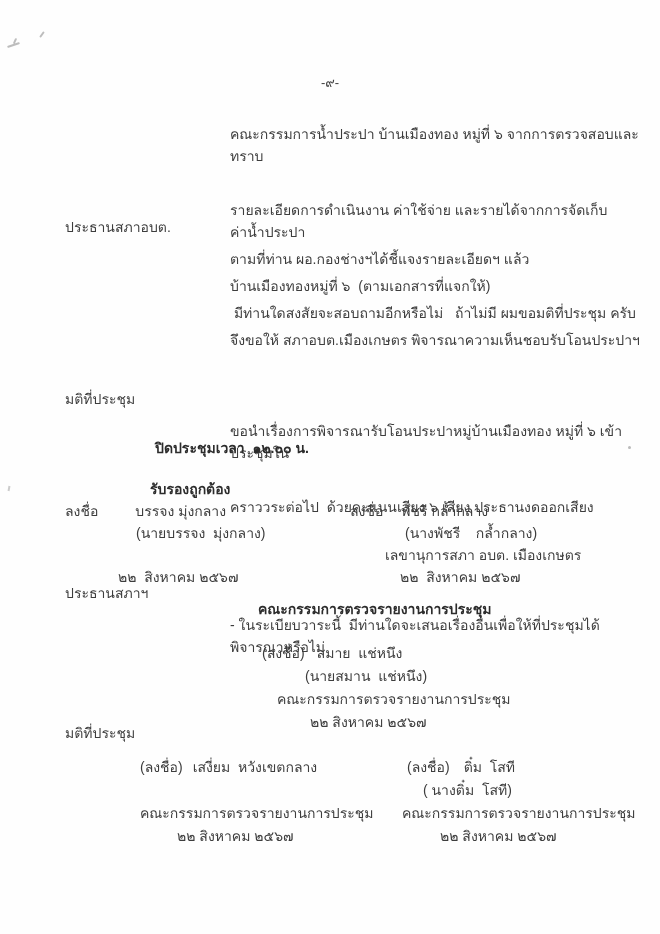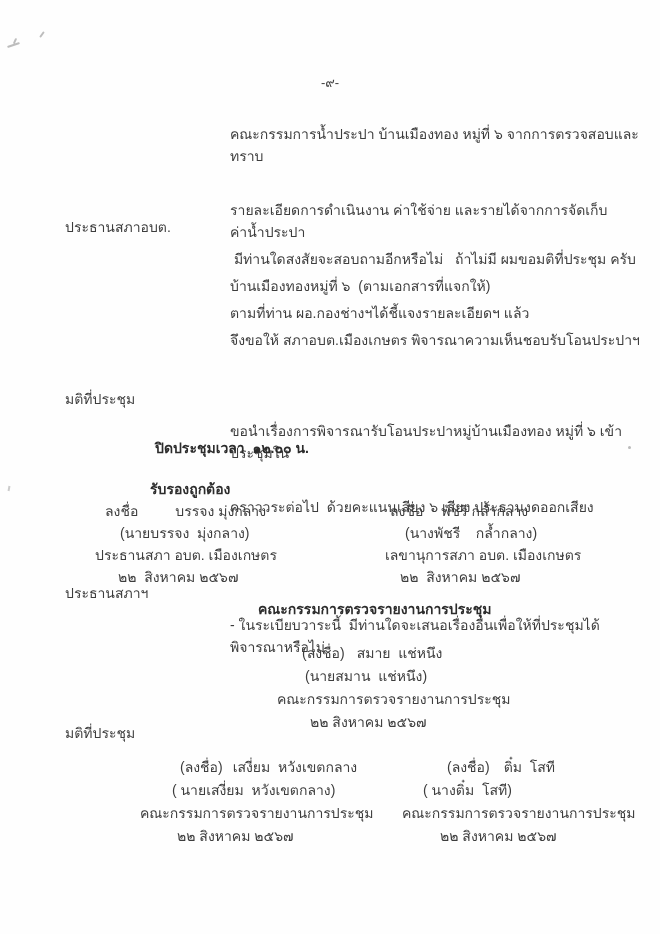--- a/index.html
+++ b/index.html
@@ -23,21 +23,21 @@
 
   .sections{top:184px;left:65px;width:575px;}
   .section-row{display:flex;align-items:flex-start;}
   .section-row.gap-before{margin-top:19px;}
   .section-label{width:165px;flex:0 0 165px;line-height:22px;white-space:pre-wrap;}
   .section-content{flex:1;}
 
   .closing{top:437px;left:155px;}
 
   
-  .sig-prefix{display:inline-block;margin-left:40px;}
+  .sig-prefix{display:inline-block;}
   .sig-name{display:inline-block;}
 
   .pencil{position:absolute;background:rgba(110,110,110,.45);}
   .pm1{left:7px;top:44px;width:13px;height:2px;transform:rotate(-18deg);border-radius:2px;}
   .pm2{left:14px;top:38px;width:2px;height:6px;transform:rotate(25deg);border-radius:2px;}
   .pm3{left:41px;top:31px;width:2px;height:7px;transform:rotate(35deg);border-radius:2px;}
   .dot1{left:628px;top:446px;width:3px;height:3px;border-radius:50%;background:rgba(120,120,120,.5);}
   .dot2{left:8px;top:486px;width:2px;height:5px;background:rgba(130,130,130,.4);transform:rotate(10deg);}
 </style>
 </head>
@@ -57,22 +57,22 @@
     <div class="line">คณะกรรมการน้ำประปา บ้านเมืองทอง หมู่ที่ ๖ จากการตรวจสอบและทราบ</div>
     <div class="line">รายละเอียดการดำเนินงาน ค่าใช้จ่าย และรายได้จากการจัดเก็บค่าน้ำประปา</div>
     <div class="line">บ้านเมืองทองหมู่ที่ ๖  (ตามเอกสารที่แจกให้)</div>
     <div class="line">จึงขอให้ สภาอบต.เมืองเกษตร พิจารณาความเห็นชอบรับโอนประปาฯ</div>
   </div>
 
   <div class="abs sections">
     <div class="section-row">
       <div class="section-label">ประธานสภาอบต.</div>
       <div class="section-content">
+        <div class="line">ตามที่ท่าน ผอ.กองช่างฯได้ชี้แจงรายละเอียดฯ แล้ว</div>
         <div class="line"> มีท่านใดสงสัยจะสอบถามอีกหรือไม่   ถ้าไม่มี ผมขอมติที่ประชุม ครับ</div>
-        <div class="line">ตามที่ท่าน ผอ.กองช่างฯได้ชี้แจงรายละเอียดฯ แล้ว</div>
       </div>
     </div>
     <div class="section-row">
       <div class="section-label">มติที่ประชุม</div>
       <div class="section-content">
         <div class="line">ขอนำเรื่องการพิจารณารับโอนประปาหมู่บ้านเมืองทอง หมู่ที่ ๖ เข้าประชุมใน</div>
         <div class="line">คราววระต่อไป  ด้วยคะแนนเสียง ๖ เสียง ประธานงดออกเสียง</div>
       </div>
     </div>
     <div class="section-row">
@@ -87,38 +87,36 @@
         
       </div>
     </div>
     
   </div>
 
   <div class="abs closing bold">ปิดประชุมเวลา  ๑๒.๐๐ น.</div>
 
   <div class="abs bold" style="top:478px;left:150px;">รับรองถูกต้อง</div>
   <div class="abs" style="top:500px;left:65px;"><span class="sig-prefix">ลงชื่อ</span><span class="sig-name" style="margin-left:37px;">บรรจง มุ่งกลาง</span></div>
-  <div class="abs" style="top:522px;left:120px;">(นายบรรจง  มุ่งกลาง)</div>
-  <div class="abs" style="top:544px;left:95px;">ประธานสภา อบต. เมืองเกษตร</div>
+  <div class="abs" style="top:522px;left:136px;">(นายบรรจง  มุ่งกลาง)</div>
   <div class="abs" style="top:566px;left:118px;">๒๒  สิงหาคม ๒๕๖๗</div>
 
   <div class="abs" style="top:500px;left:350px;"><span class="sig-prefix">ลงชื่อ</span><span class="sig-name" style="margin-left:18px;text-align:right;">พัชรี กล้ำกลาง</span></div>
   <div class="abs" style="top:522px;left:405px;">(นางพัชรี    กล้ำกลาง)</div>
   <div class="abs" style="top:544px;left:385px;">เลขานุการสภา อบต. เมืองเกษตร</div>
   <div class="abs" style="top:566px;left:400px;">๒๒  สิงหาคม ๒๕๖๗</div>
 
   <div class="abs bold" style="top:598px;left:258px;">คณะกรรมการตรวจรายงานการประชุม</div>
 
   <div class="abs" style="top:642px;left:262px;"><span class="sig-prefix">(ลงชื่อ)</span><span class="sig-name" style="margin-left:12px;">สมาย  แช่หนึง</span></div>
   <div class="abs" style="top:665px;left:305px;">(นายสมาน  แช่หนึง)</div>
   <div class="abs" style="top:688px;left:277px;">คณะกรรมการตรวจรายงานการประชุม</div>
   <div class="abs" style="top:711px;left:310px;">๒๒ สิงหาคม ๒๕๖๗</div>
 
   <div class="abs" style="top:756px;left:140px;"><span class="sig-prefix">(ลงชื่อ)</span><span class="sig-name" style="margin-left:10px;">เสงี่ยม  หวังเขตกลาง</span></div>
-  <div class="abs" style="top:779px;left:172px;">( นายเสงี่ยม  หวังเขตกลาง)</div>
   <div class="abs" style="top:802px;left:140px;">คณะกรรมการตรวจรายงานการประชุม</div>
   <div class="abs" style="top:825px;left:177px;">๒๒ สิงหาคม ๒๕๖๗</div>
 
   <div class="abs" style="top:756px;left:407px;text-decoration:underline;"><span class="sig-prefix">(ลงชื่อ)</span><span class="sig-name" style="margin-left:14px;">ติ๋ม  โสที</span></div>
   <div class="abs" style="top:779px;left:423px;">( นางติ๋ม  โสที)</div>
   <div class="abs" style="top:802px;left:402px;">คณะกรรมการตรวจรายงานการประชุม</div>
   <div class="abs" style="top:825px;left:440px;">๒๒ สิงหาคม ๒๕๖๗</div>
 
 </div>
 

